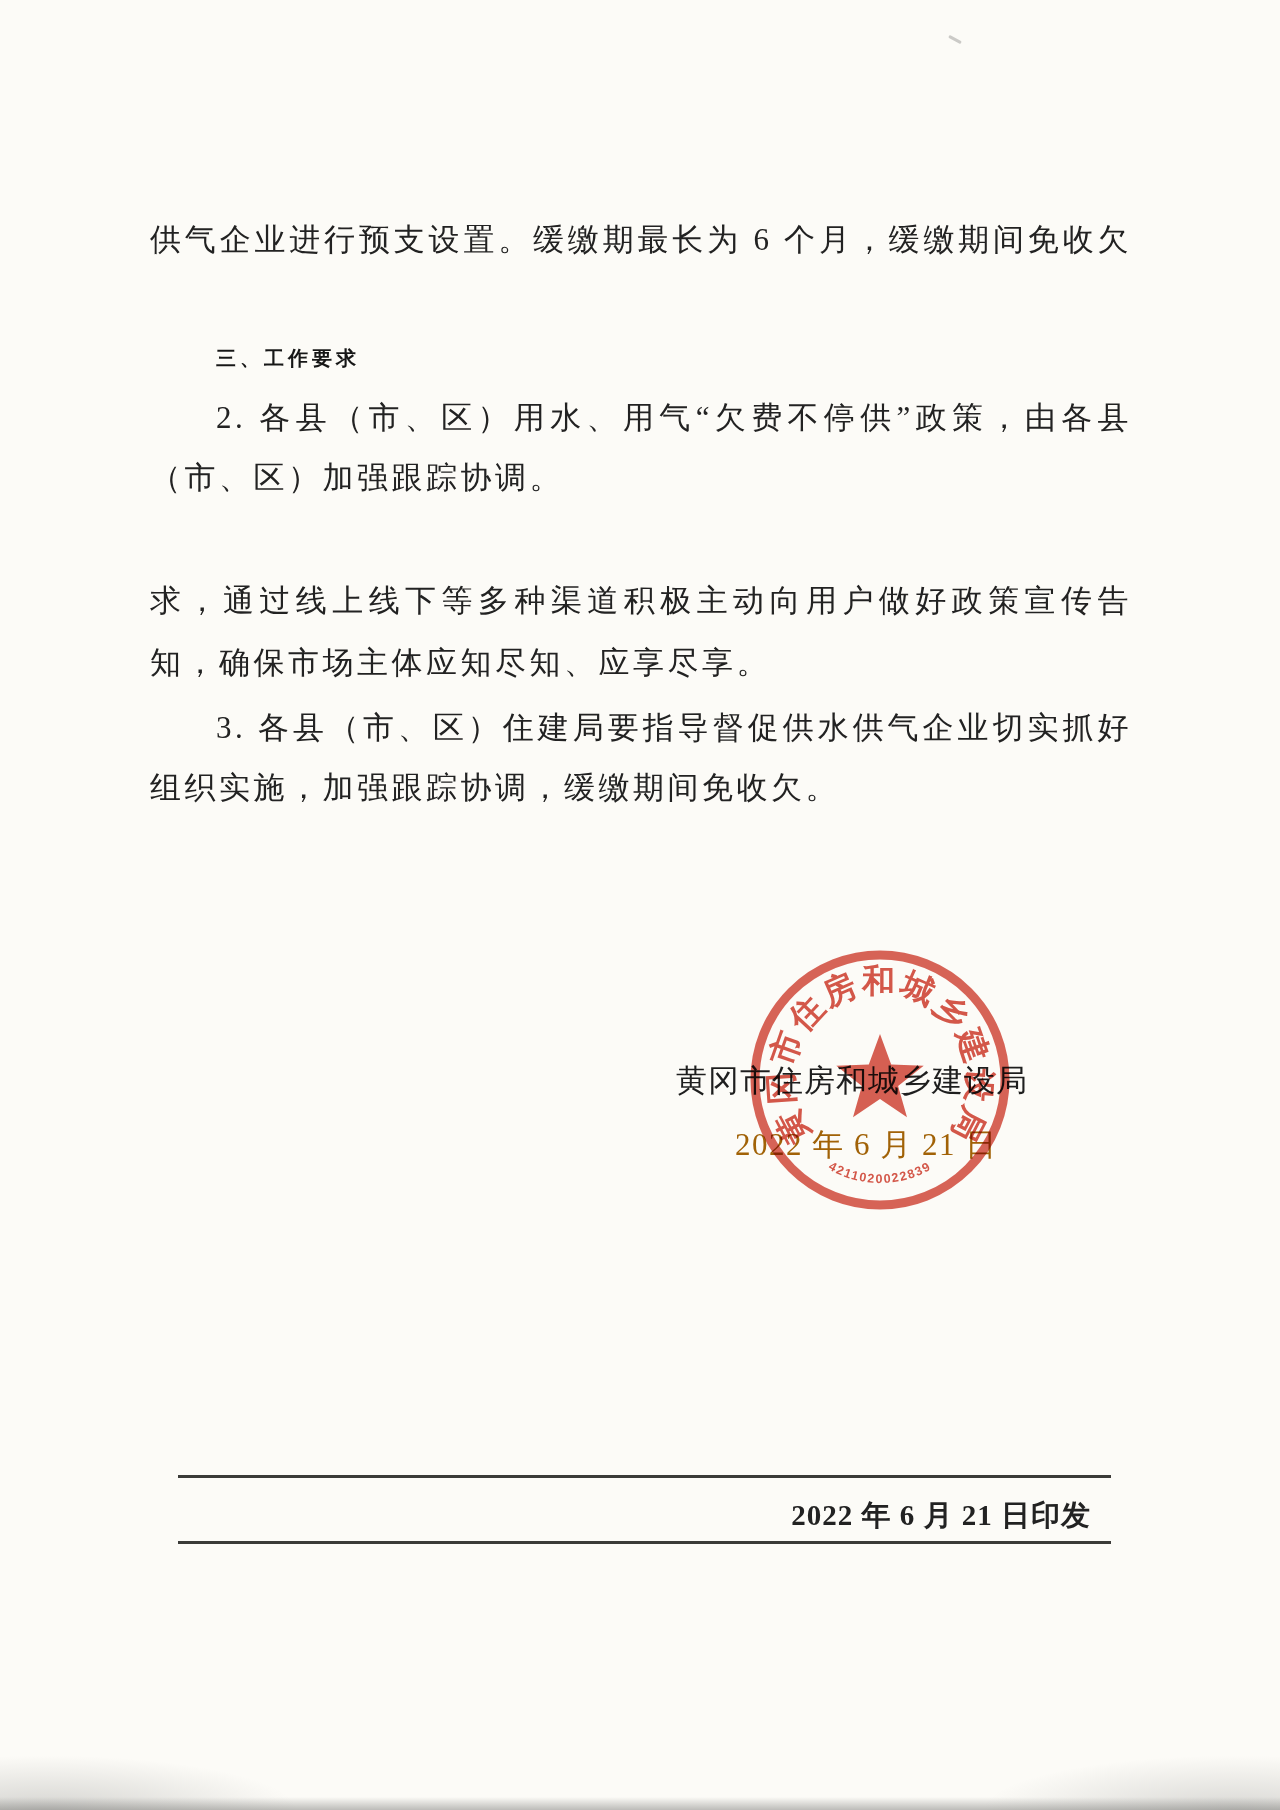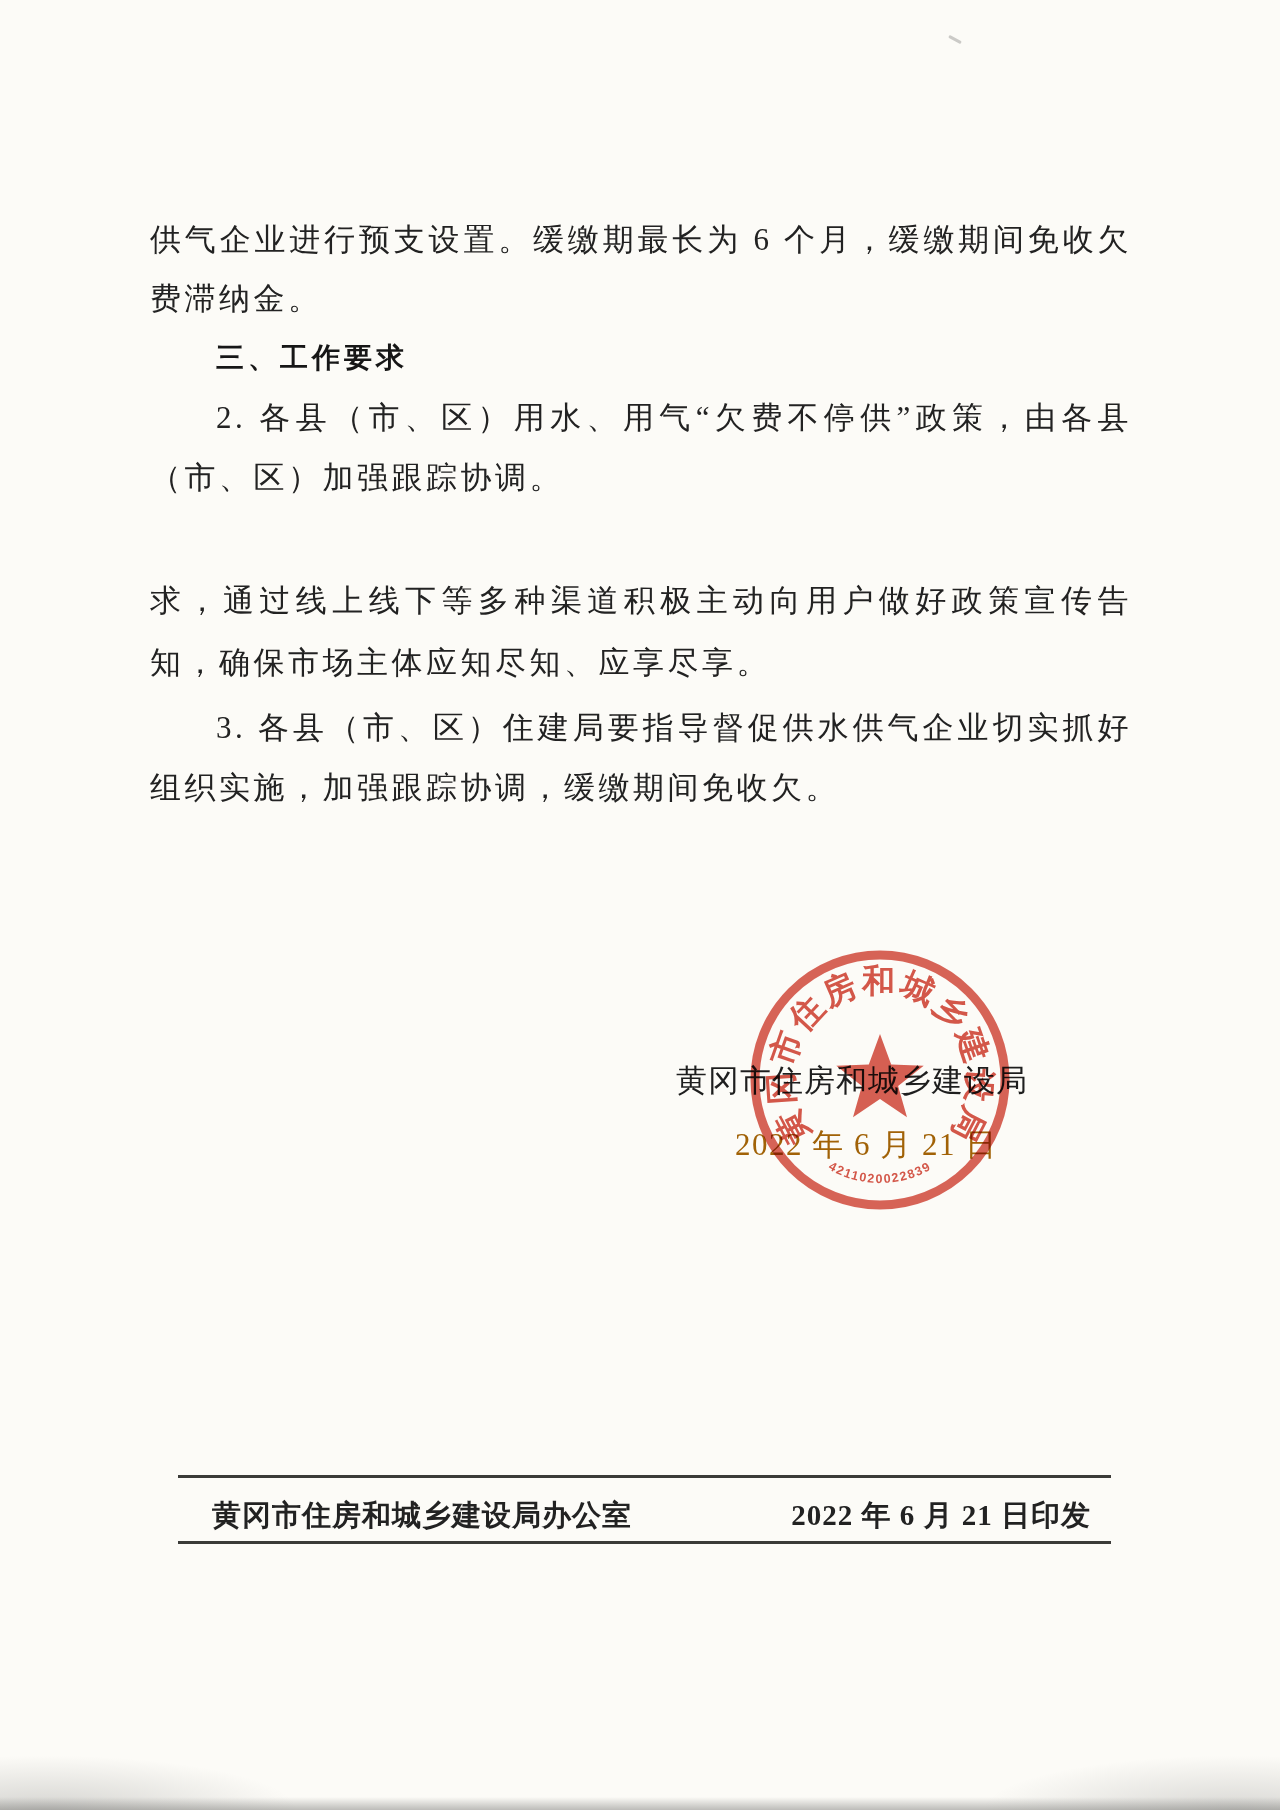--- a/index.html
+++ b/index.html
@@ -12,21 +12,21 @@
     color:#222;
   }
   .line{
     position:absolute;left:150px;width:982px;
     font-size:31px;line-height:40px;letter-spacing:3.5px;
   }
   .line.j{text-align:justify;text-align-last:justify;}
   .line.ind{padding-left:66px;width:916px;}
   .line.heading{
     font-family:"Liberation Sans", sans-serif;
-    font-weight:700;font-size:28px;color:#161616;letter-spacing:4px;
+    font-weight:700;font-size:20px;color:#161616;letter-spacing:4px;
   }
   .sig-agency{
     position:absolute;top:1060px;left:676px;
     font-size:31px;letter-spacing:1px;color:#1e1e1e;
   }
   .sig-date{
     position:absolute;top:1124px;left:735px;
     font-size:31px;letter-spacing:1.5px;color:#a16207;
   }
   .seal{
@@ -60,21 +60,20 @@
     position:absolute;left:948px;top:38px;width:14px;height:3px;
     background:rgba(130,130,128,0.4);transform:rotate(28deg);border-radius:2px;
   }
 </style>
 </head>
 <body>
 
 <div class="page">
 
   <div class="line j" style="top:220px">供气企业进行预支设置。缓缴期最长为 6 个月，缓缴期间免收欠</div>
-  <div class="line" style="top:279px">费滞纳金。</div>
   <div class="line ind heading" style="top:338px">三、工作要求</div>
   <div class="line ind j" style="top:398px">2. 各县（市、区）用水、用气“欠费不停供”政策，由各县</div>
   <div class="line" style="top:458px">（市、区）加强跟踪协调。</div>
   <div class="line" style="top:643px">知，确保市场主体应知尽知、应享尽享。</div>
   <div class="line j" style="top:581px">求，通过线上线下等多种渠道积极主动向用户做好政策宣传告</div>
   <div class="line ind j" style="top:708px">3. 各县（市、区）住建局要指导督促供水供气企业切实抓好</div>
   <div class="line" style="top:768px">组织实施，加强跟踪协调，缓缴期间免收欠。</div>
 
   <div class="sig-agency">黄冈市住房和城乡建设局</div>
   <div class="sig-date">2022 年 6 月 21 日</div>
@@ -88,21 +87,20 @@
     <path d="M150,104 L161.2,134.6 L193.7,135.8 L168.1,155.9 L177,187.2 L150,169 L123,187.2 L131.9,155.9 L106.3,135.8 L138.8,134.6 Z" fill="#cf3a2b" fill-opacity="0.95"></path>
     <text font-size="33" font-weight="600" letter-spacing="3" fill="#cf3a2b" style="font-family:&quot;Liberation Serif&quot;, serif;">
       <textPath href="#arcTop" startOffset="50%" text-anchor="middle">黄冈市住房和城乡建设局</textPath>
     </text>
     <text font-size="12.5" font-weight="600" letter-spacing="1.5" fill="#cf3a2b" style="font-family:&quot;Liberation Sans&quot;, sans-serif;">
       <textPath href="#arcBottom" startOffset="50%" text-anchor="middle">4211020022839</textPath>
     </text>
   </svg>
 
   <div class="rule top"></div>
-  <div class="footer-issuer">黄冈市住房和城乡建设局办公室</div>
   <div class="footer-date">2022 年 6 月 21 日印发</div>
   <div class="rule bottom"></div>
 
   <div class="scan-speck"></div>
   <div class="scan-smudge-left"></div>
   <div class="scan-smudge-right"></div>
   <div class="scan-shadow-bottom"></div>
 
 </div>
 

